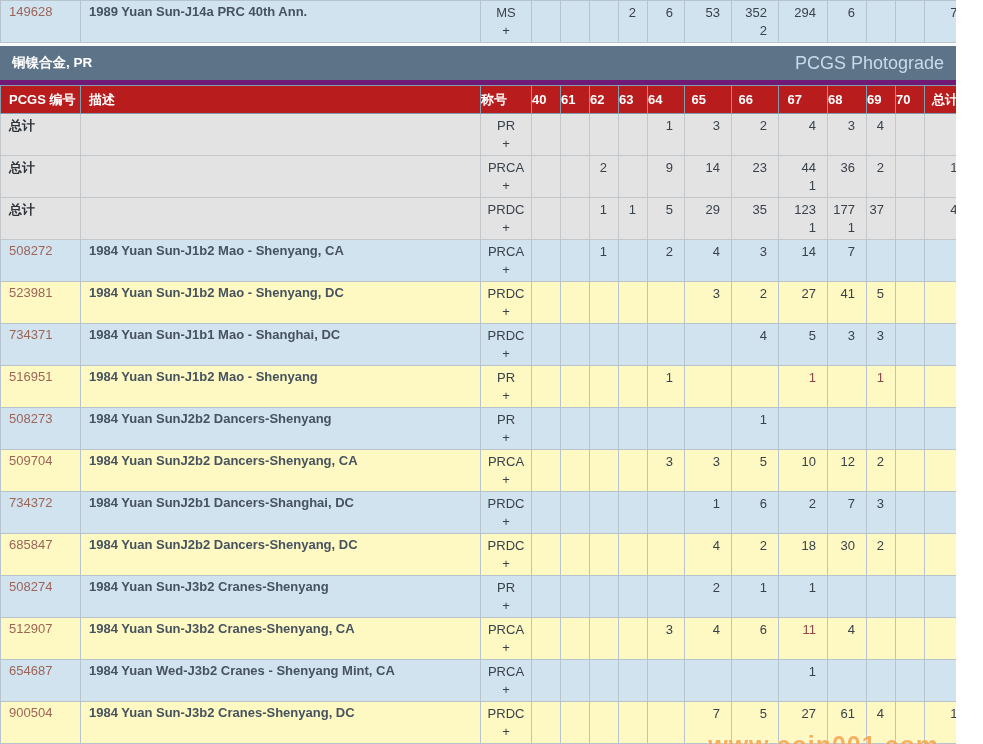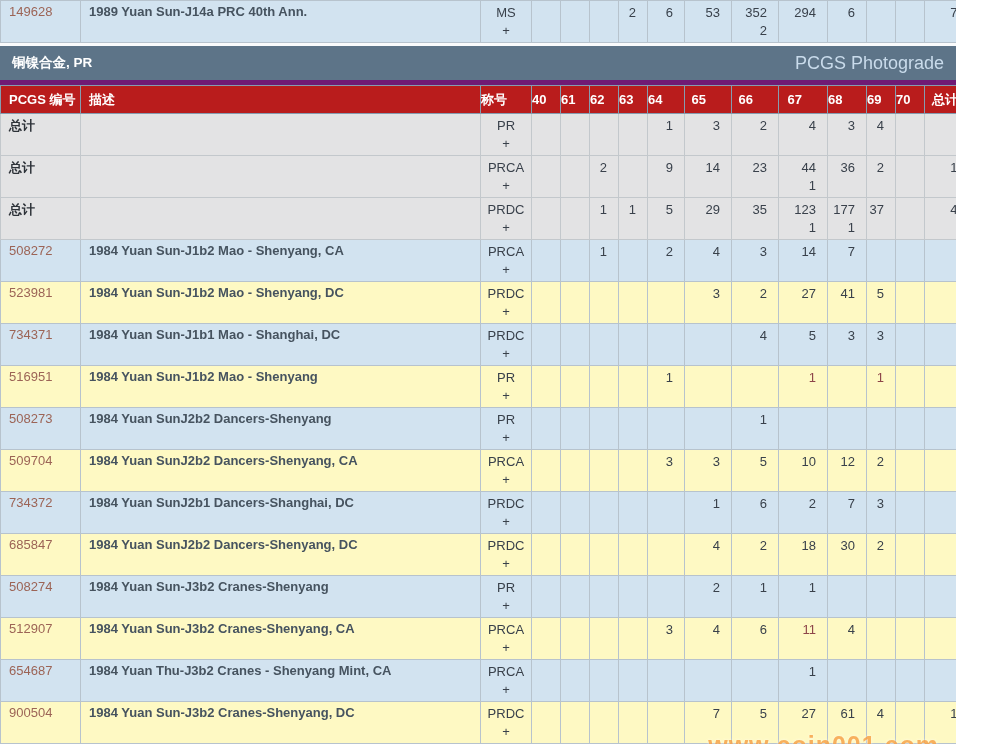--- a/index.html
+++ b/index.html
@@ -882,21 +882,21 @@
           <td class="cell-num">
             <div class="v"></div>
             <div class="p"></div>
           </td>
           <td class="cell-num">
             <div class="v">28</div>
           </td>
         </tr>
         <tr class="row-blue">
           <td class="cell-id"><span class="pcgs-link">654687</span></td>
-          <td class="cell-desc">1984 Yuan Thu-J3b2 Cranes - Shenyang Mint, CA</td>
+          <td class="cell-desc">1984 Yuan Wed-J3b2 Cranes - Shenyang Mint, CA</td>
           <td class="cell-desig">
             <div class="v">PRCA</div>
             <div class="p">+</div>
           </td>
           <td class="cell-num">
             <div class="v"></div>
             <div class="p"></div>
           </td>
           <td class="cell-num">
             <div class="v"></div>

